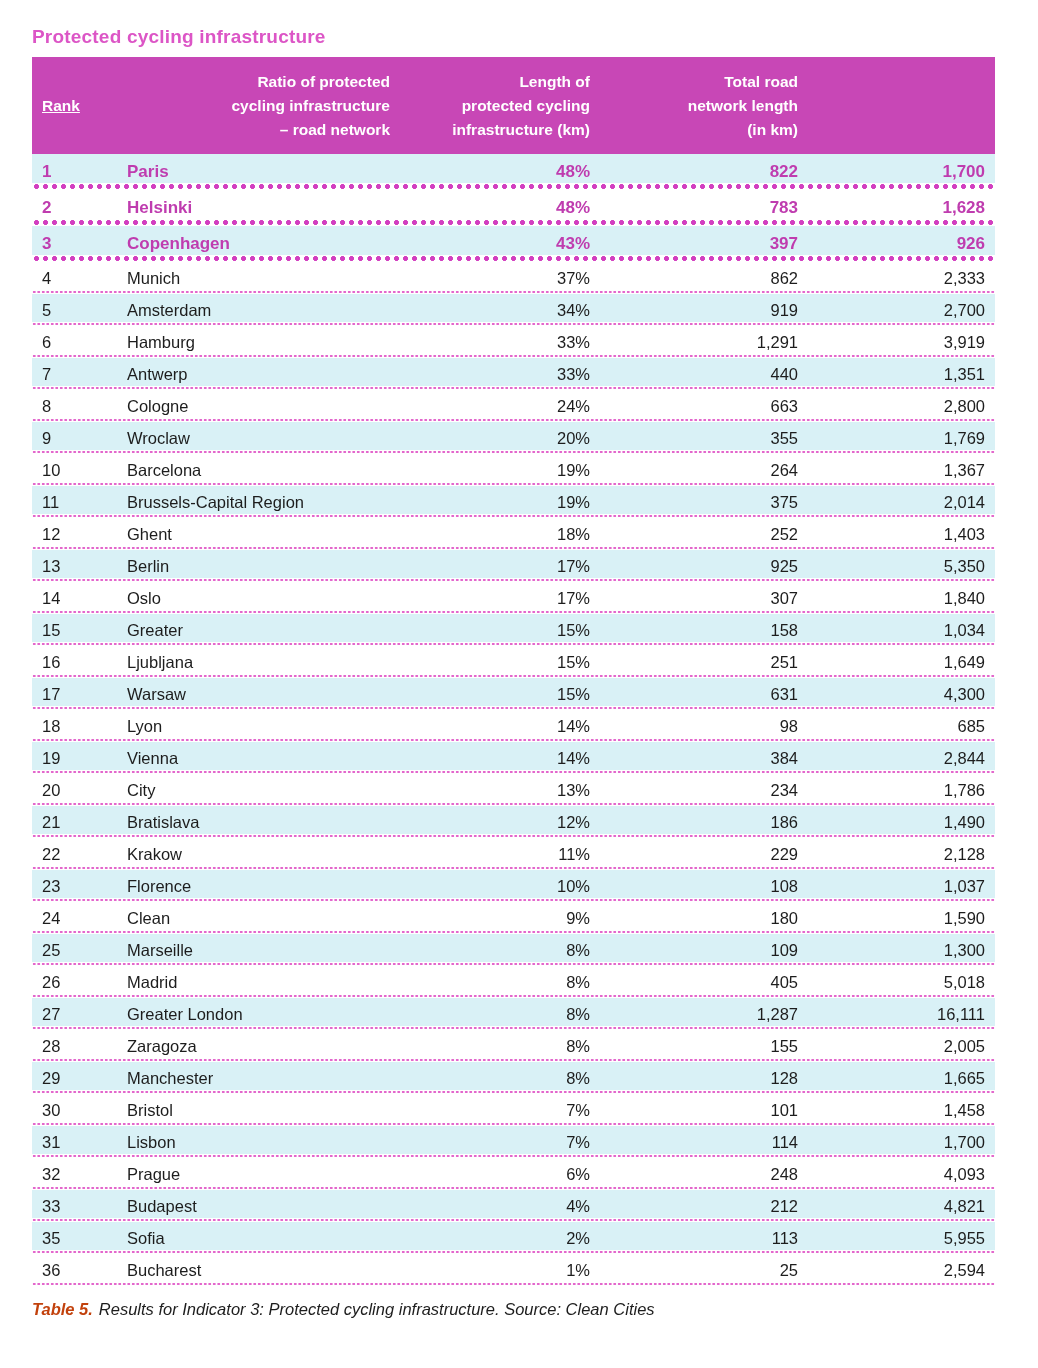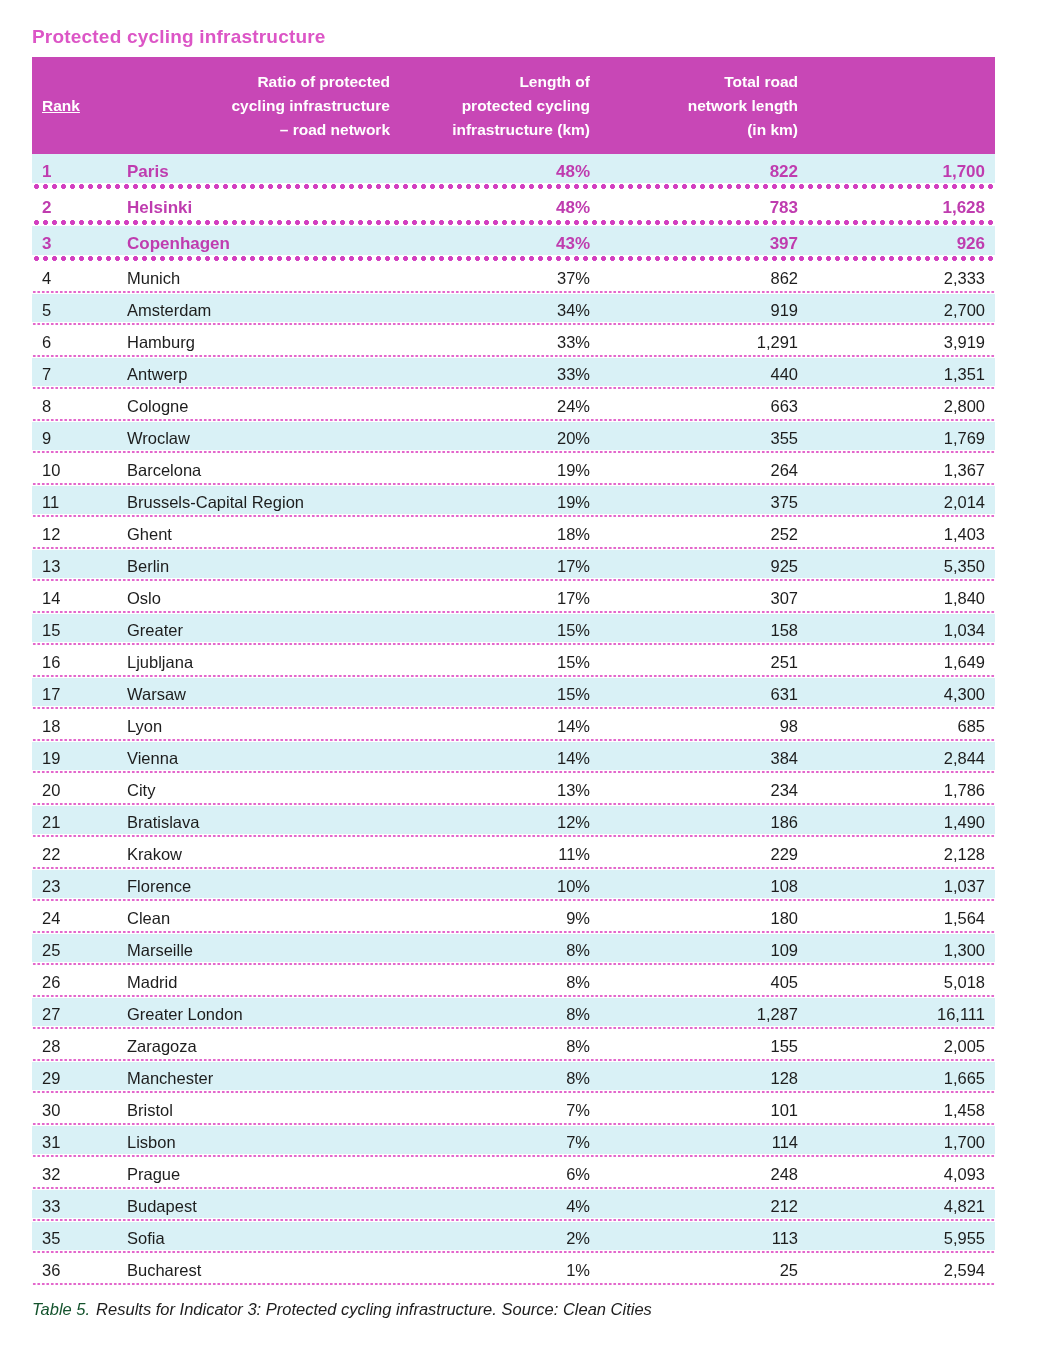--- a/index.html
+++ b/index.html
@@ -85,22 +85,22 @@
   .c-right { text-align: right; }
 
   .caption {
     margin-top: 14px;
     font-size: 16.5px;
     font-style: italic;
     color: #1d1d1d;
     width: 963px;
   }
   .caption .cap-label {
-    color: #14532d;
-    font-weight: 400;
+    color: #c2410c;
+    font-weight: 700;
     margin-right: 6px;
   }
 </style>
 </head>
 <body>
 
 <div class="page">
 
   <h2 class="title">Protected cycling infrastructure</h2>
 
@@ -302,21 +302,21 @@
     <span class="cell c-right">10%</span>
     <span class="cell c-right">108</span>
     <span class="cell c-right">1,037</span>
   </div>
 
   <div class="row">
     <span class="cell c-left">24</span>
     <span class="cell c-left">Clean</span>
     <span class="cell c-right">9%</span>
     <span class="cell c-right">180</span>
-    <span class="cell c-right">1,564</span>
+    <span class="cell c-right">1,590</span>
   </div>
 
   <div class="row alt">
     <span class="cell c-left">25</span>
     <span class="cell c-left">Marseille</span>
     <span class="cell c-right">8%</span>
     <span class="cell c-right">109</span>
     <span class="cell c-right">1,300</span>
   </div>
 

